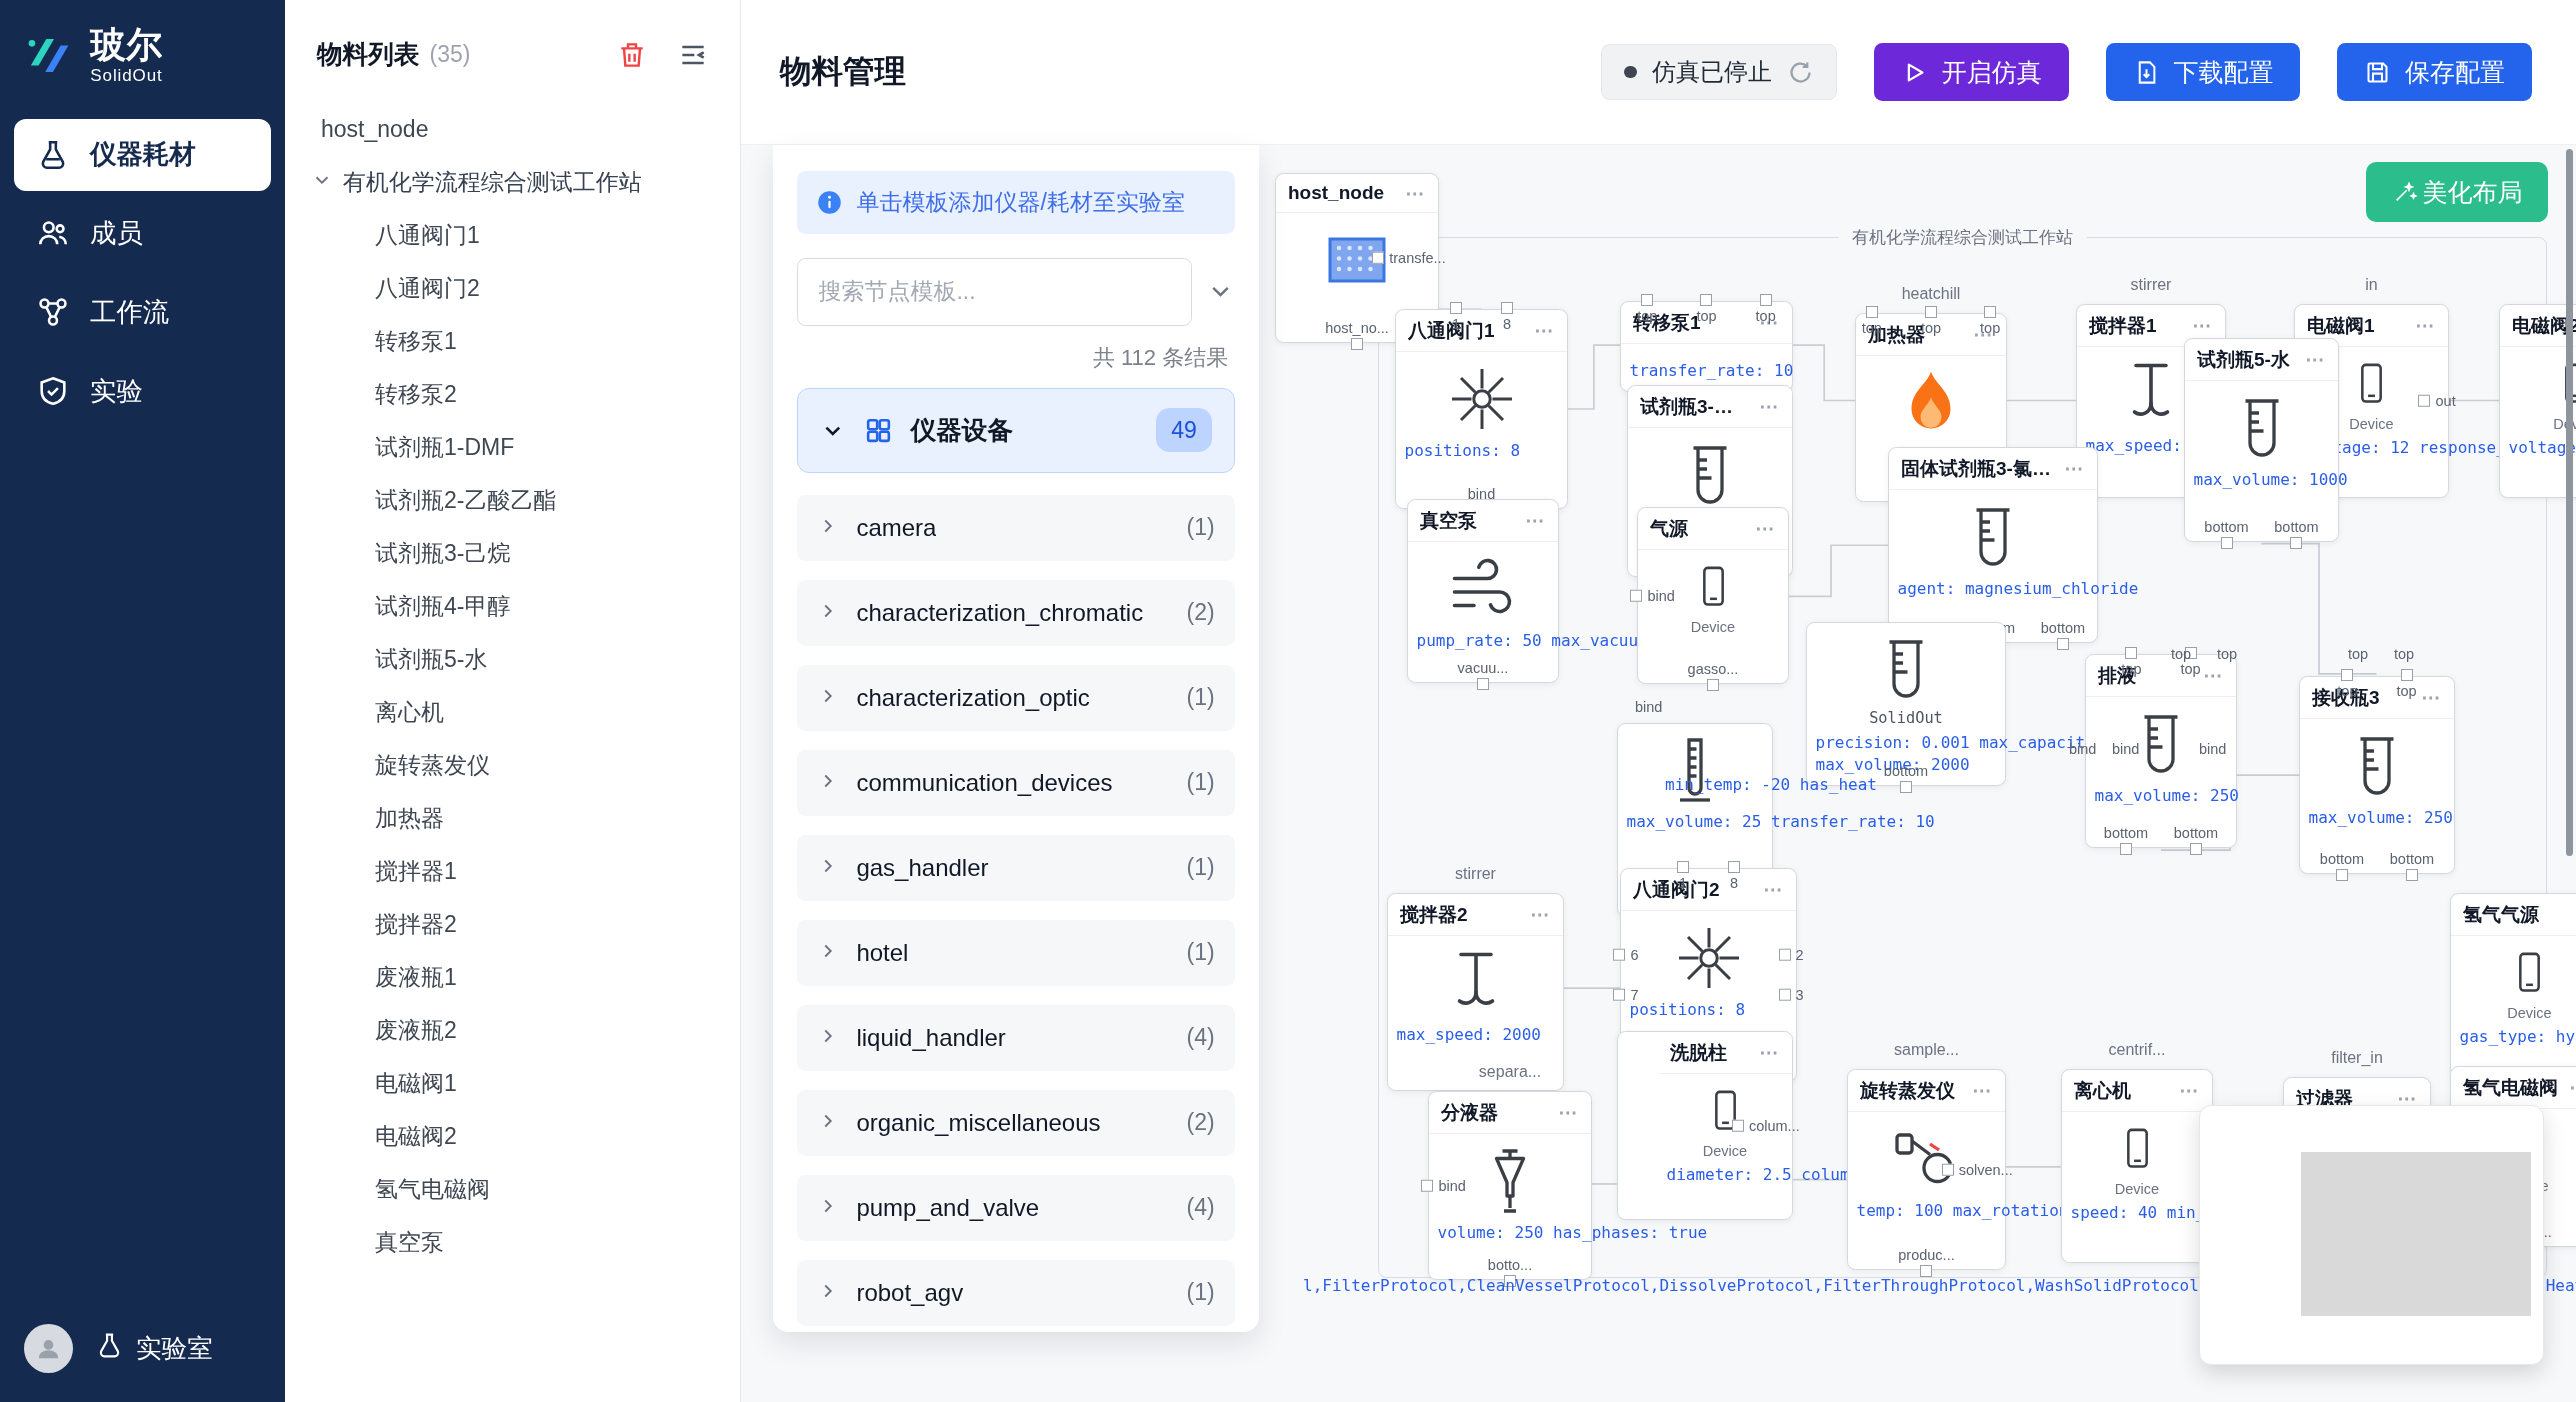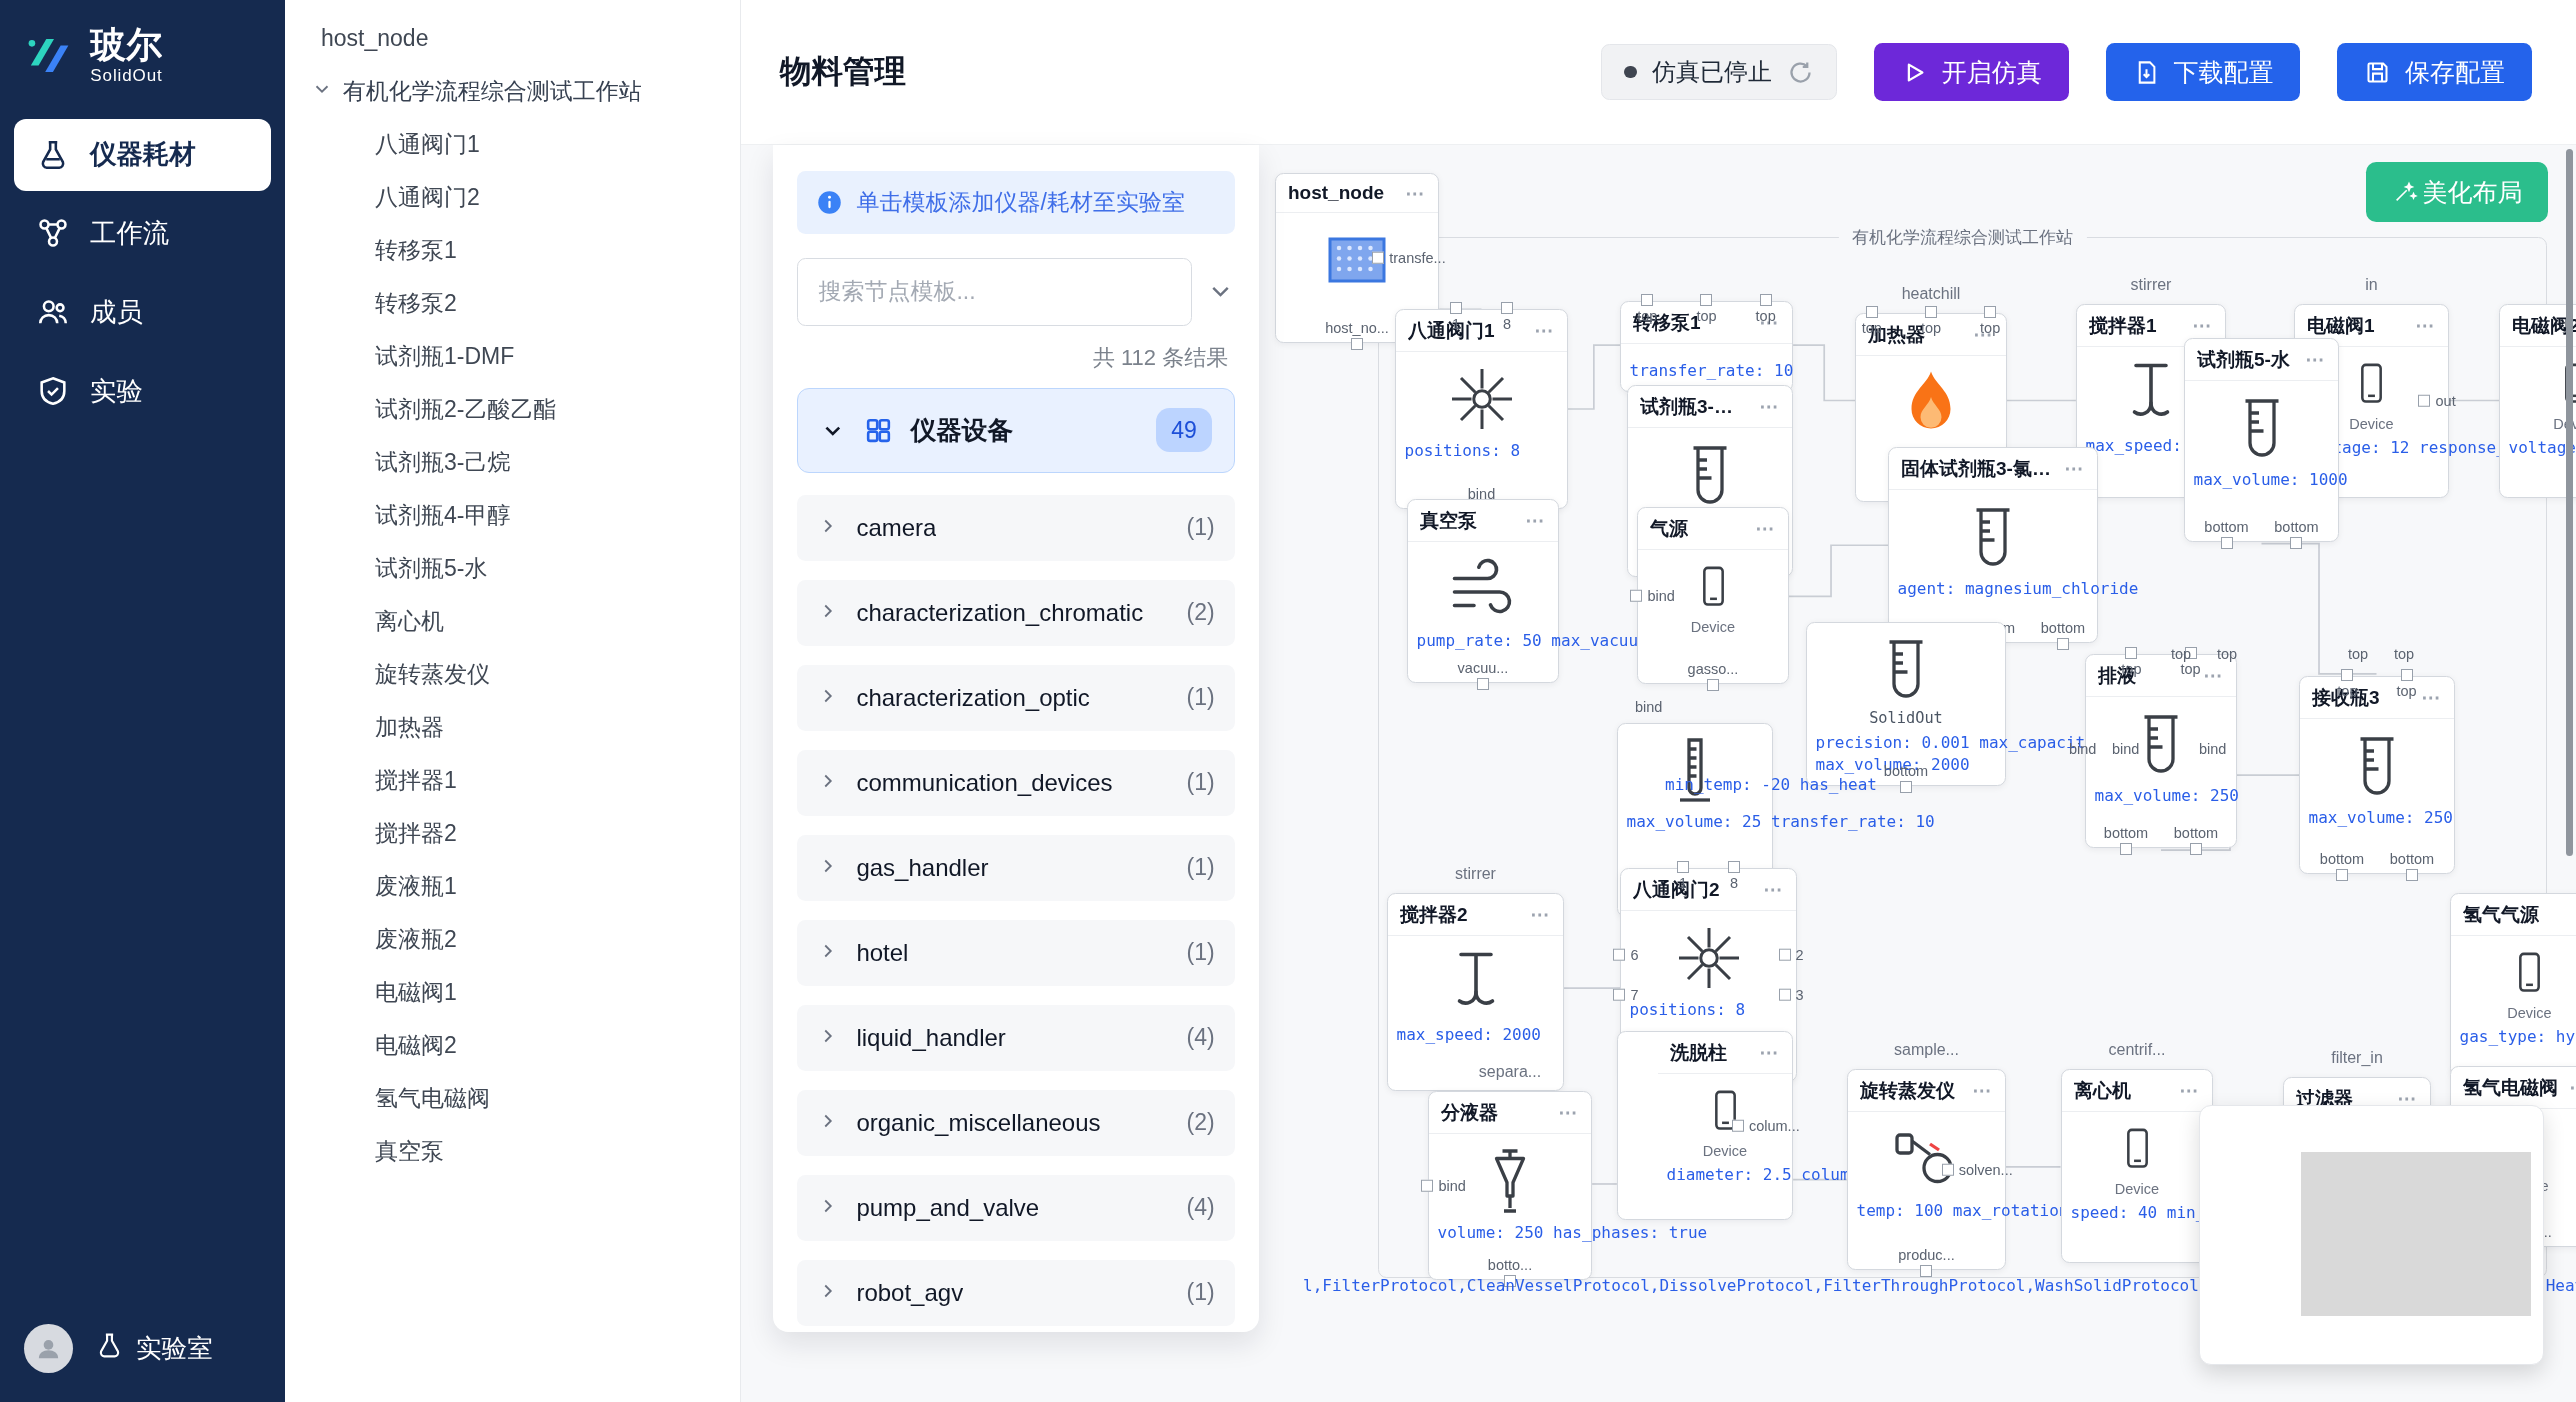--- a/index.html
+++ b/index.html
@@ -129,38 +129,38 @@
             <svg viewBox="0 0 24 24" fill="none" stroke="currentColor" stroke-width="1.8">
               <path d="M9 3h6M10 3v5l-5 9a3 3 0 0 0 2.6 4h8.8a3 3 0 0 0 2.6-4l-5-9V3"></path>
               <path d="M7.2 15h9.6"></path>
             </svg>
           </span>
           <span>仪器耗材</span>
         </div>
         <div class="sb-item">
           <span class="sb-ic">
             <svg viewBox="0 0 24 24" fill="none" stroke="currentColor" stroke-width="1.8">
+              <circle cx="9" cy="8" r="3.4"></circle>
+              <path d="M3 20c0-3.4 2.7-5.8 6-5.8s6 2.4 6 5.8"></path>
+              <circle cx="17" cy="9" r="2.4"></circle>
+              <path d="M16.4 14.6c2.7.4 4.6 2.5 4.6 5.4"></path>
+            </svg>
+          </span>
+          <span>成员</span>
+        </div>
+        <div class="sb-item">
+          <span class="sb-ic">
+            <svg viewBox="0 0 24 24" fill="none" stroke="currentColor" stroke-width="1.8">
               <circle cx="6" cy="6" r="2.8"></circle>
               <circle cx="18" cy="6" r="2.8"></circle>
               <circle cx="12" cy="18" r="2.8"></circle>
               <path d="M8.8 6h6.4M7.2 8.4l3.4 7M16.8 8.4l-3.4 7"></path>
             </svg>
           </span>
           <span>工作流</span>
-        </div>
-        <div class="sb-item">
-          <span class="sb-ic">
-            <svg viewBox="0 0 24 24" fill="none" stroke="currentColor" stroke-width="1.8">
-              <circle cx="9" cy="8" r="3.4"></circle>
-              <path d="M3 20c0-3.4 2.7-5.8 6-5.8s6 2.4 6 5.8"></path>
-              <circle cx="17" cy="9" r="2.4"></circle>
-              <path d="M16.4 14.6c2.7.4 4.6 2.5 4.6 5.4"></path>
-            </svg>
-          </span>
-          <span>成员</span>
         </div>
         <div class="sb-item">
           <span class="sb-ic">
             <svg viewBox="0 0 24 24" fill="none" stroke="currentColor" stroke-width="1.8">
               <path d="M12 3l8 3v6c0 5-3.5 8-8 9-4.5-1-8-4-8-9V6z"></path>
               <path d="M8.5 12l2.5 2.5 4.5-4.5"></path>
             </svg>
           </span>
           <span>实验</span>
         </div>
@@ -177,20 +177,36 @@
           <svg viewBox="0 0 24 24" fill="none" stroke="#fff" stroke-width="1.8">
               <path d="M9 3h6M10 3v5l-5 9a3 3 0 0 0 2.6 4h8.8a3 3 0 0 0 2.6-4l-5-9V3"></path>
             </svg>
         </span>
         <span>实验室</span>
       </span>
     </div>
   </aside>
 
   <section class="mat">
+    <div class="mat-head">
+      <span class="mat-title">物料列表</span>
+      <span class="mat-count">(35)</span>
+      <span class="mat-actions">
+        <span>
+          <svg viewBox="0 0 24 24" fill="none" stroke="#ef4444" stroke-width="1.8">
+              <path d="M4 7h16M9 7V4h6v3M6 7l1 13h10l1-13M10 11v6M14 11v6"></path>
+            </svg>
+        </span>
+        <span>
+          <svg viewBox="0 0 24 24" fill="none" stroke="#4b5563" stroke-width="2">
+              <path d="M4 6h16M4 12h9M4 18h16M20 10l-3.5 2L20 14"></path>
+            </svg>
+        </span>
+      </span>
+    </div>
     <div class="tree" id="tree">
         <div class="tree-row">host_node</div>
         <div class="tree-row group">
           <span><svg viewBox="0 0 24 24" fill="none" stroke="currentColor" stroke-width="2">
               <path d="M6 9l6 6 6-6"></path>
             </svg></span>
           <span>有机化学流程综合测试工作站</span>
         </div>
         <div class="tree-row child">八通阀门1</div>
         <div class="tree-row child">八通阀门2</div>

